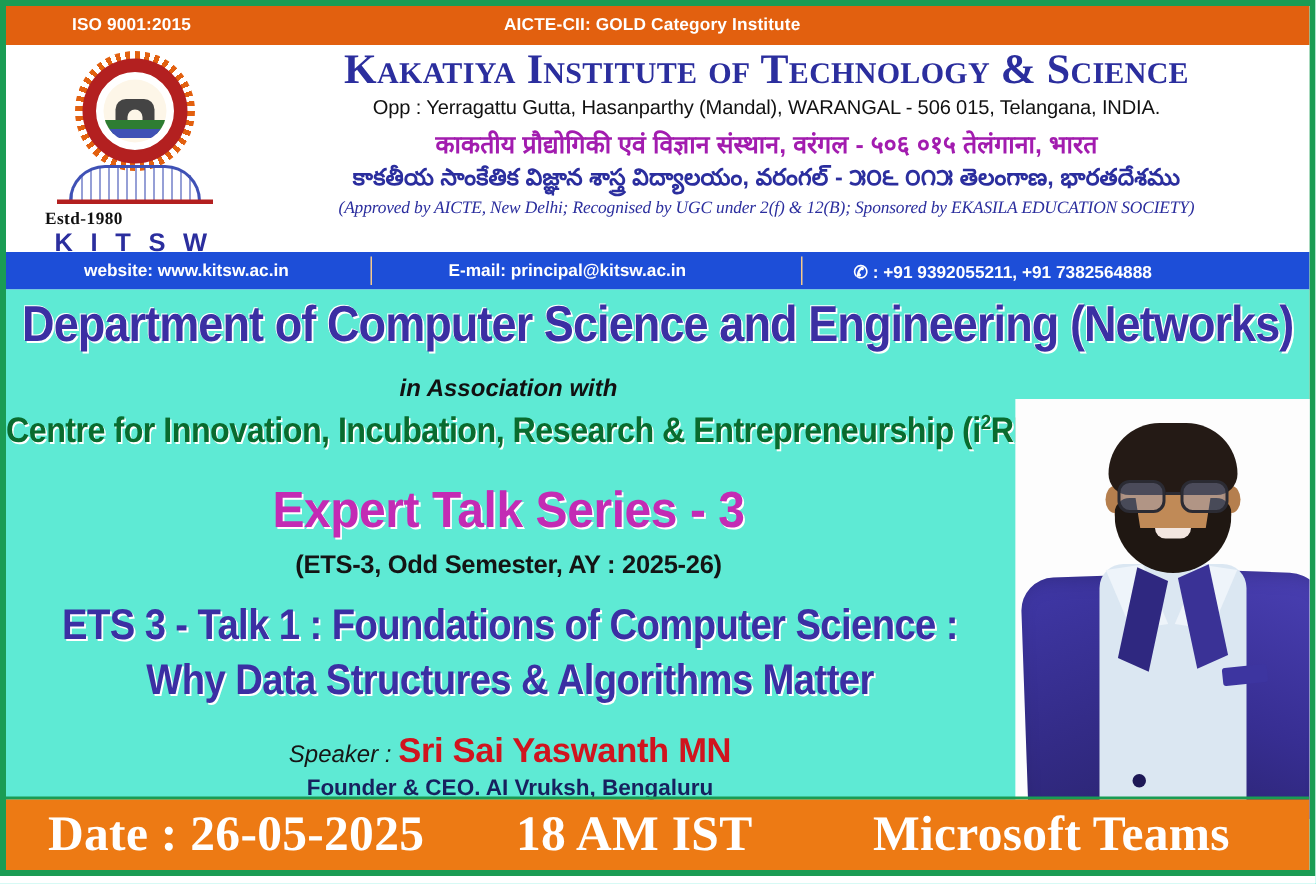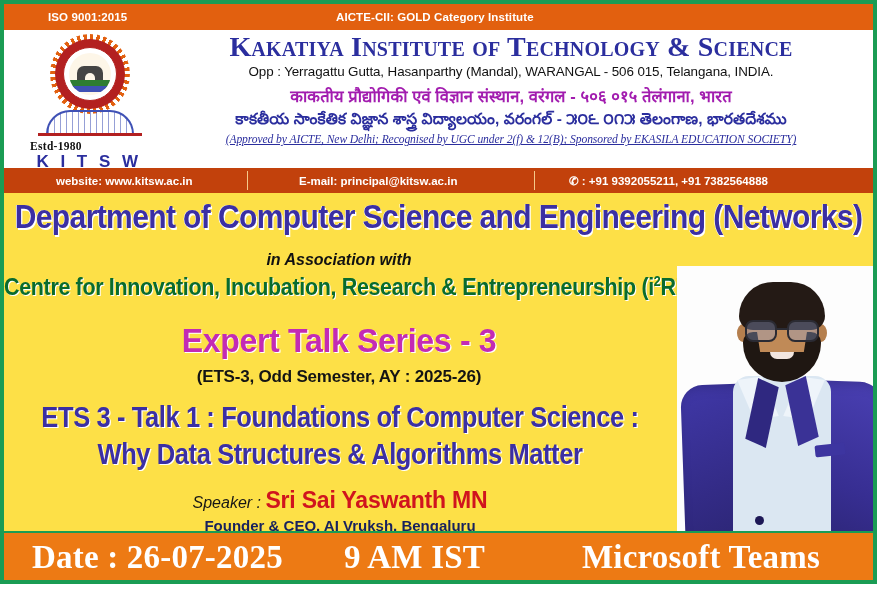--- a/index.html
+++ b/index.html
@@ -165,28 +165,27 @@
     font-size: 15px; color: #2b2e9e;
     margin-top: 4px;
     white-space: nowrap;
   }
   .inst-appr {
     font-family: "Liberation Serif", serif;
     font-style: italic;
     font-size: 11.6px; color: #2b2e9e;
     margin-top: 2px; letter-spacing: -.1px;
     white-space: nowrap;
-    text-decoration: underline;
   }
 
   
   .contact-strip {
     position: absolute; left: 0; top: 164px;
     width: 100%; height: 25px;
-    background: #c2410c;
+    background: #1d4ed8;
     color: #ffffff;
     font-size: 11.5px; font-weight: 600; text-decoration: underline;
   }
   .contact-strip .cell {
     position: absolute; top: 50%; transform: translateY(-50%);
     white-space: nowrap;
   }
   .c-web   { left: 52px; }
   .c-mail  { left: 295px; }
   .c-phone { left: 565px; }
@@ -194,21 +193,21 @@
     position: absolute; top: 3px; width: 1px; height: 19px;
     background: #f5c98a;
   }
   .d1 { left: 243px; }
   .d2 { left: 530px; }
 
   
   .body-area {
     position: absolute; left: 0; top: 189px;
     width: 100%; height: 353px;
-    background: #fde047;
+    background: #5eead4;
   }
 
   .dept-title {
     position: absolute; left: 0; top: 7px; width: 100%;
     text-align: center;
     font-size: 30px; font-weight: 700;
     color: #3b2fa3;
     letter-spacing: -.6px;
     transform: scaleY(1.12);
     text-shadow: 1.2px 1.2px 0 #ffffff, -.6px -.6px 0 #ffffff;
@@ -524,18 +523,18 @@
       <div class="ph-glasses">
         <div class="ph-gl-l"></div>
         <div class="ph-gl-bridge"></div>
         <div class="ph-gl-r"></div>
       </div>
     </div>
   </div>
 
   <div class="bar-accent-top"></div>
   <div class="bottom-bar">
-    <span class="bb-item bb-date">Date : 26-07-2025</span>
-    <span class="bb-item bb-time">9 AM IST</span>
+    <span class="bb-item bb-date">Date : 26-05-2025</span>
+    <span class="bb-item bb-time">18 AM IST</span>
     <span class="bb-item bb-venue">Microsoft Teams</span>
   </div>
 
 </div>
 
 </body></html>

